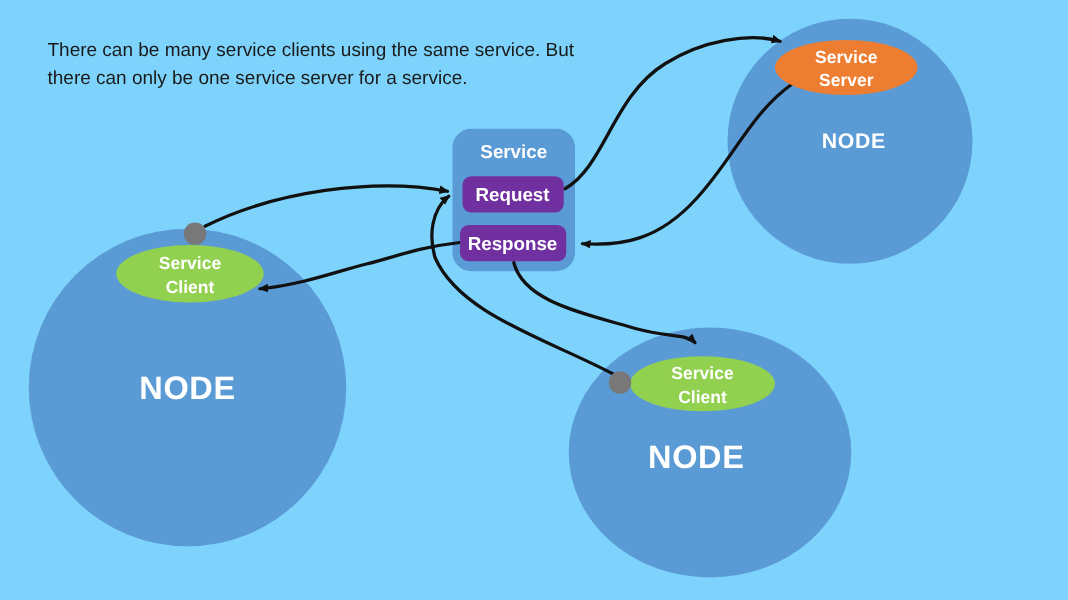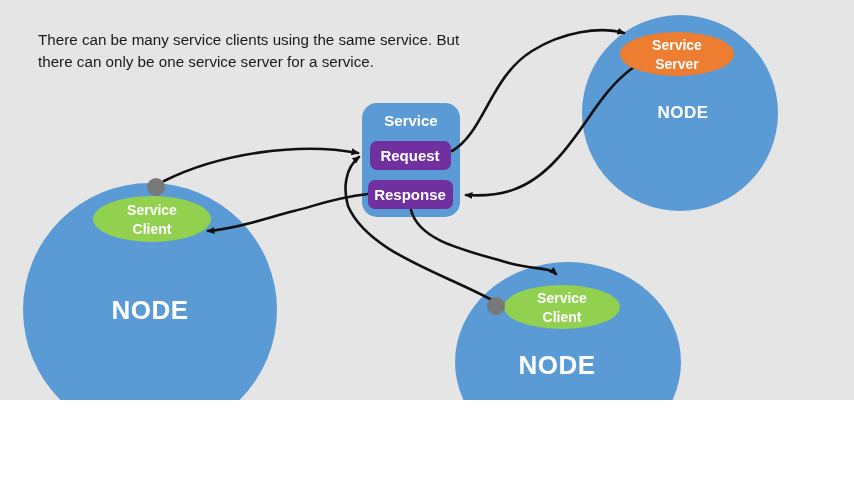--- a/index.html
+++ b/index.html
@@ -4,22 +4,22 @@
 <style>
   html, body {
     margin: 0;
     padding: 0;
     background: #ffffff;
     font-family: "Liberation Sans", sans-serif;
   }
   .stage {
     position: relative;
     width: 854px;
-    height: 400px;
-    background: #e5e5e5;
+    height: 480px;
+    background: #7dd3fc;
     overflow: hidden;
   }
   svg text {
     font-family: "Liberation Sans", sans-serif;
   }
   .desc-text {
     font-size: 15.2px;
     font-weight: 400;
   }
   .node-label-lg {

